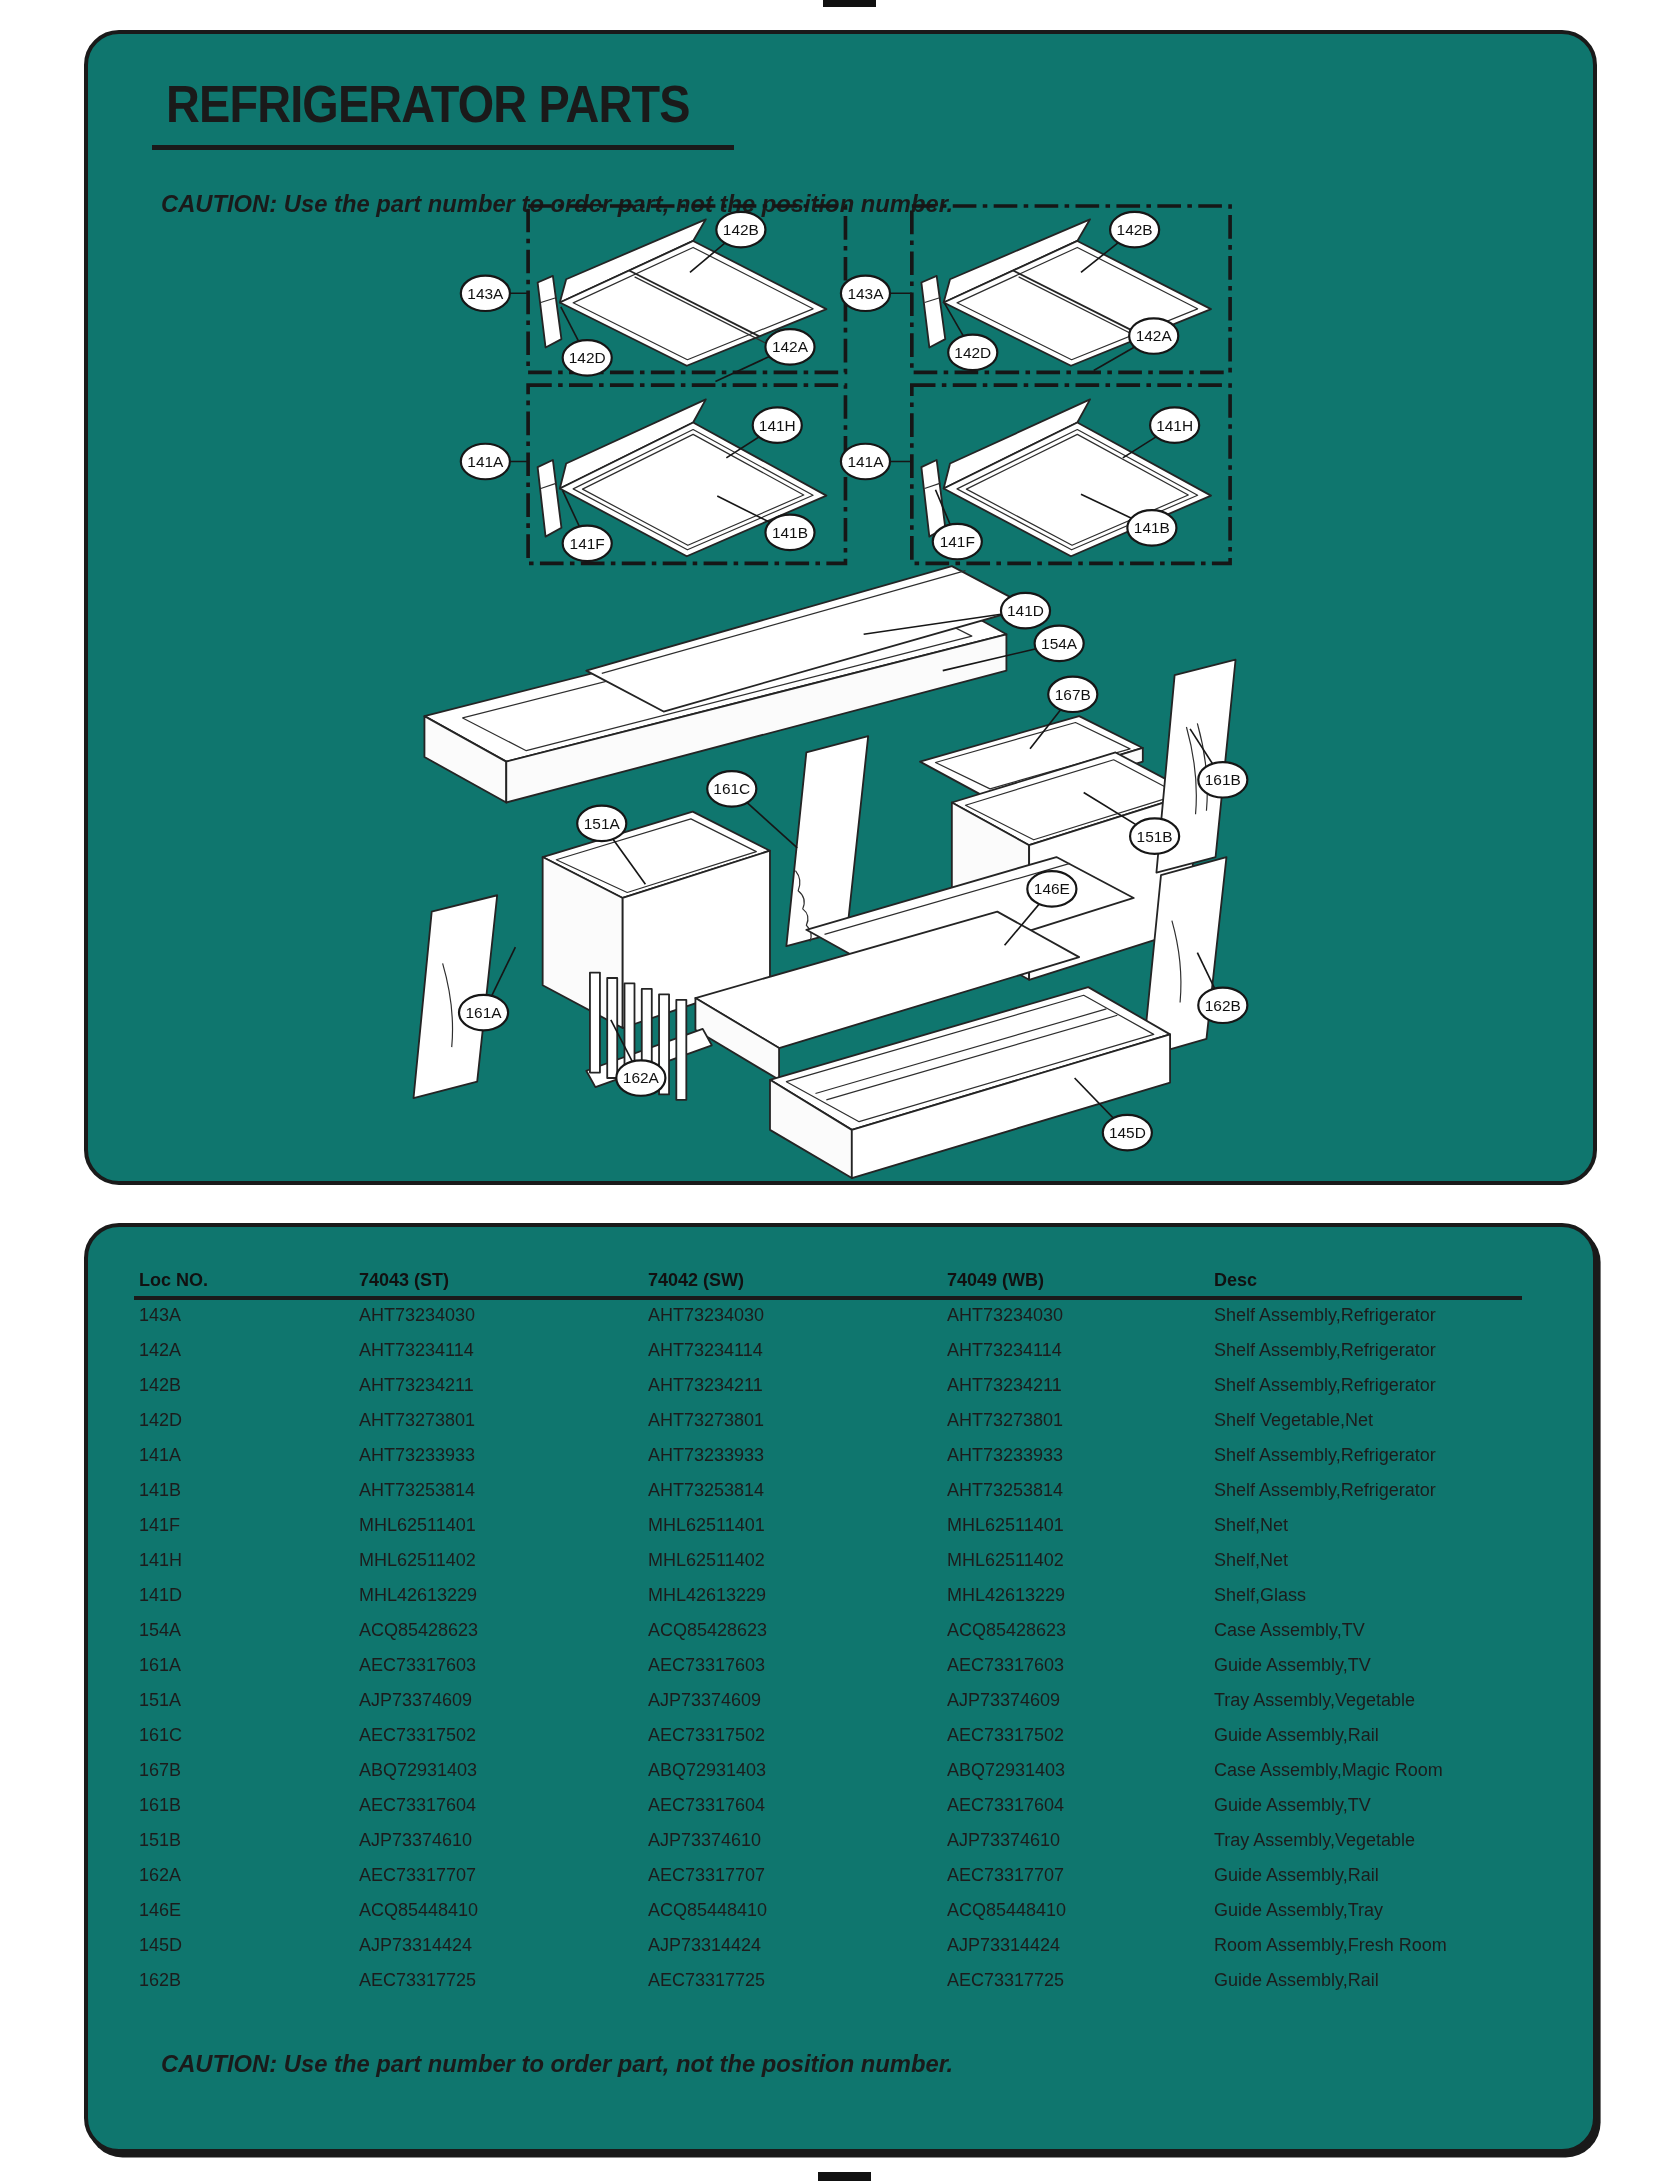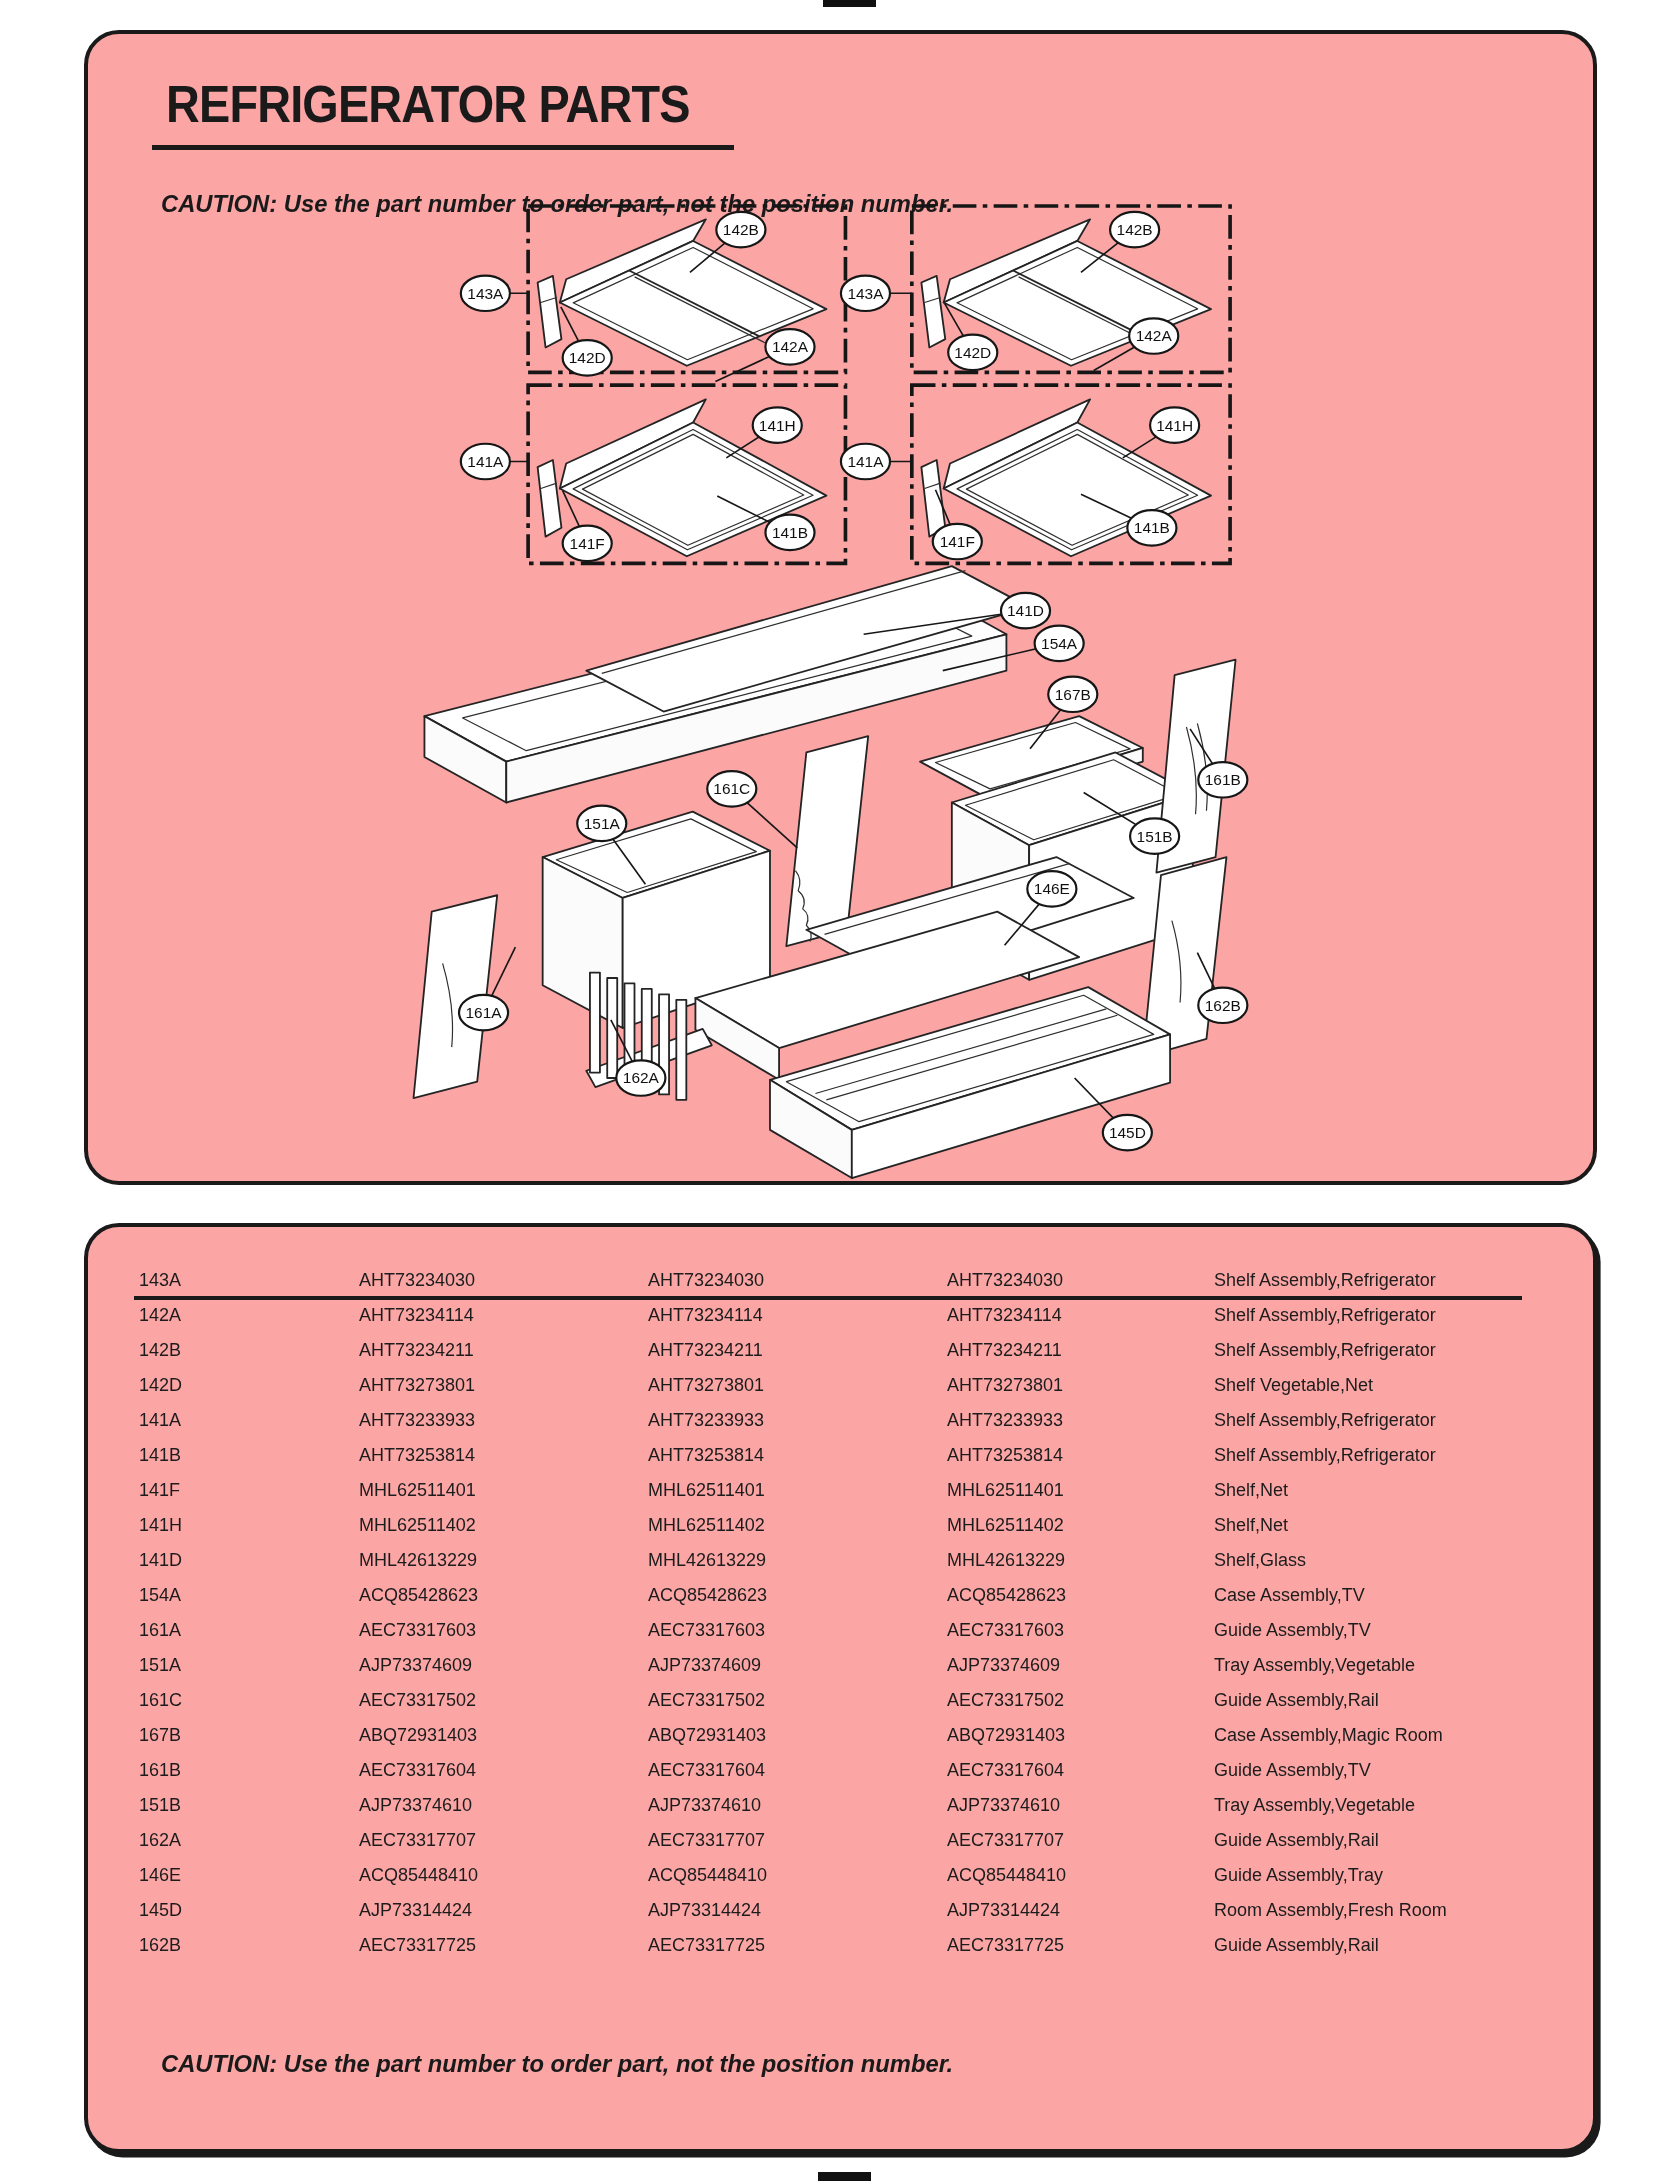--- a/index.html
+++ b/index.html
@@ -4,21 +4,21 @@
 <style>
   * { margin:0; padding:0; box-sizing:border-box; }
   html,body { background:#ffffff; }
   body {
     width:1676px; height:2182px; position:relative; overflow:hidden;
     font-family:"Liberation Sans", sans-serif; color:#1a1a1a;
   }
   .page-mark { position:absolute; background:#111; }
   .box {
     position:absolute; left:84px; width:1513px;
-    border:4.5px solid #1a1a1a; border-radius:35px; background:#fca5a5;
+    border:4.5px solid #1a1a1a; border-radius:35px; background:#0f766e;
   }
   #top-box { top:30px; height:1155px; }
   #bottom-box { top:1223px; height:930px; box-shadow:3.6px 4.5px 0 0 #1a1a1a; }
   .doc-title {
     position:absolute; left:78px; top:40px;
     font-size:52px; font-weight:bold; letter-spacing:-0.9px;
     transform:scaleX(0.90); transform-origin:left center; white-space:nowrap;
   }
   .title-rule { position:absolute; left:64px; top:111px; width:582px; height:4.5px; background:#1a1a1a; }
   .caution {
@@ -305,20 +305,27 @@
           <line x1="1143" y1="1208" x2="1085" y2="1148" class="leader"></line>
           <ellipse cx="1143" cy="1208" rx="27" ry="19.5" class="callout-ellipse"></ellipse>
           <text x="1143" y="1214" class="callout-text">145D</text>
         </g>
       </g>
   </svg>
 </div>
 
 <div class="box" id="bottom-box">
   <div id="parts-table">
+    <div class="t-row t-head">
+        <span class="c-0">Loc NO.</span>
+        <span class="c-1">74043 (ST)</span>
+        <span class="c-2">74042 (SW)</span>
+        <span class="c-3">74049 (WB)</span>
+        <span class="c-4">Desc</span>
+      </div>
     <div class="head-rule"></div>
     <div id="t-body">
         <div class="t-row">
           <span class="c-0">143A</span>
           <span class="c-1">AHT73234030</span>
           <span class="c-2">AHT73234030</span>
           <span class="c-3">AHT73234030</span>
           <span class="c-4">Shelf Assembly,Refrigerator</span>
         </div>
         <div class="t-row">

